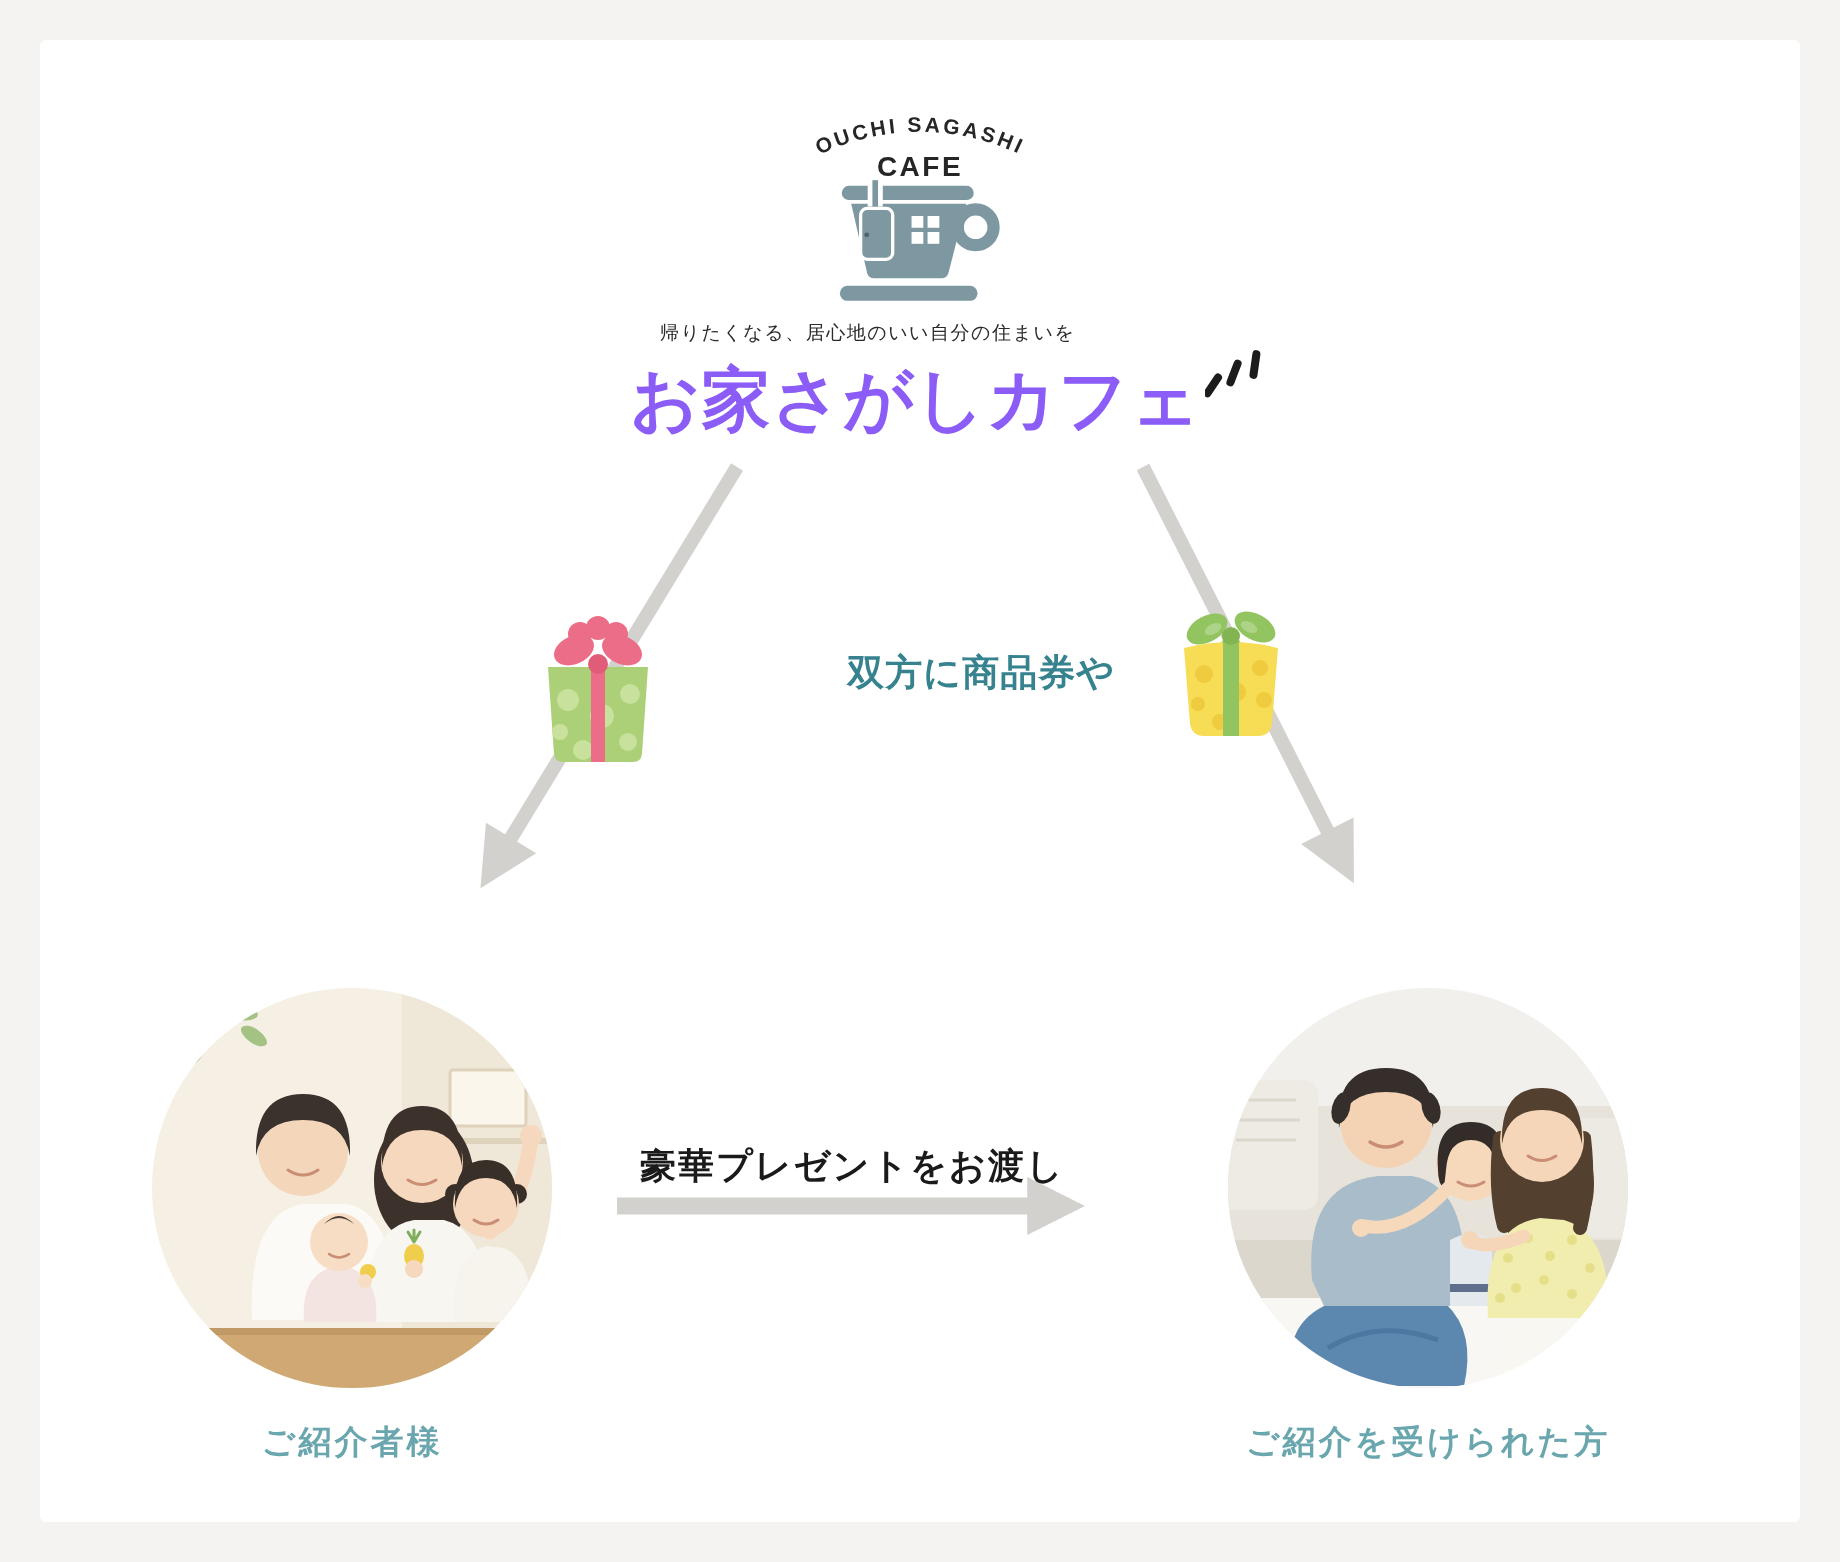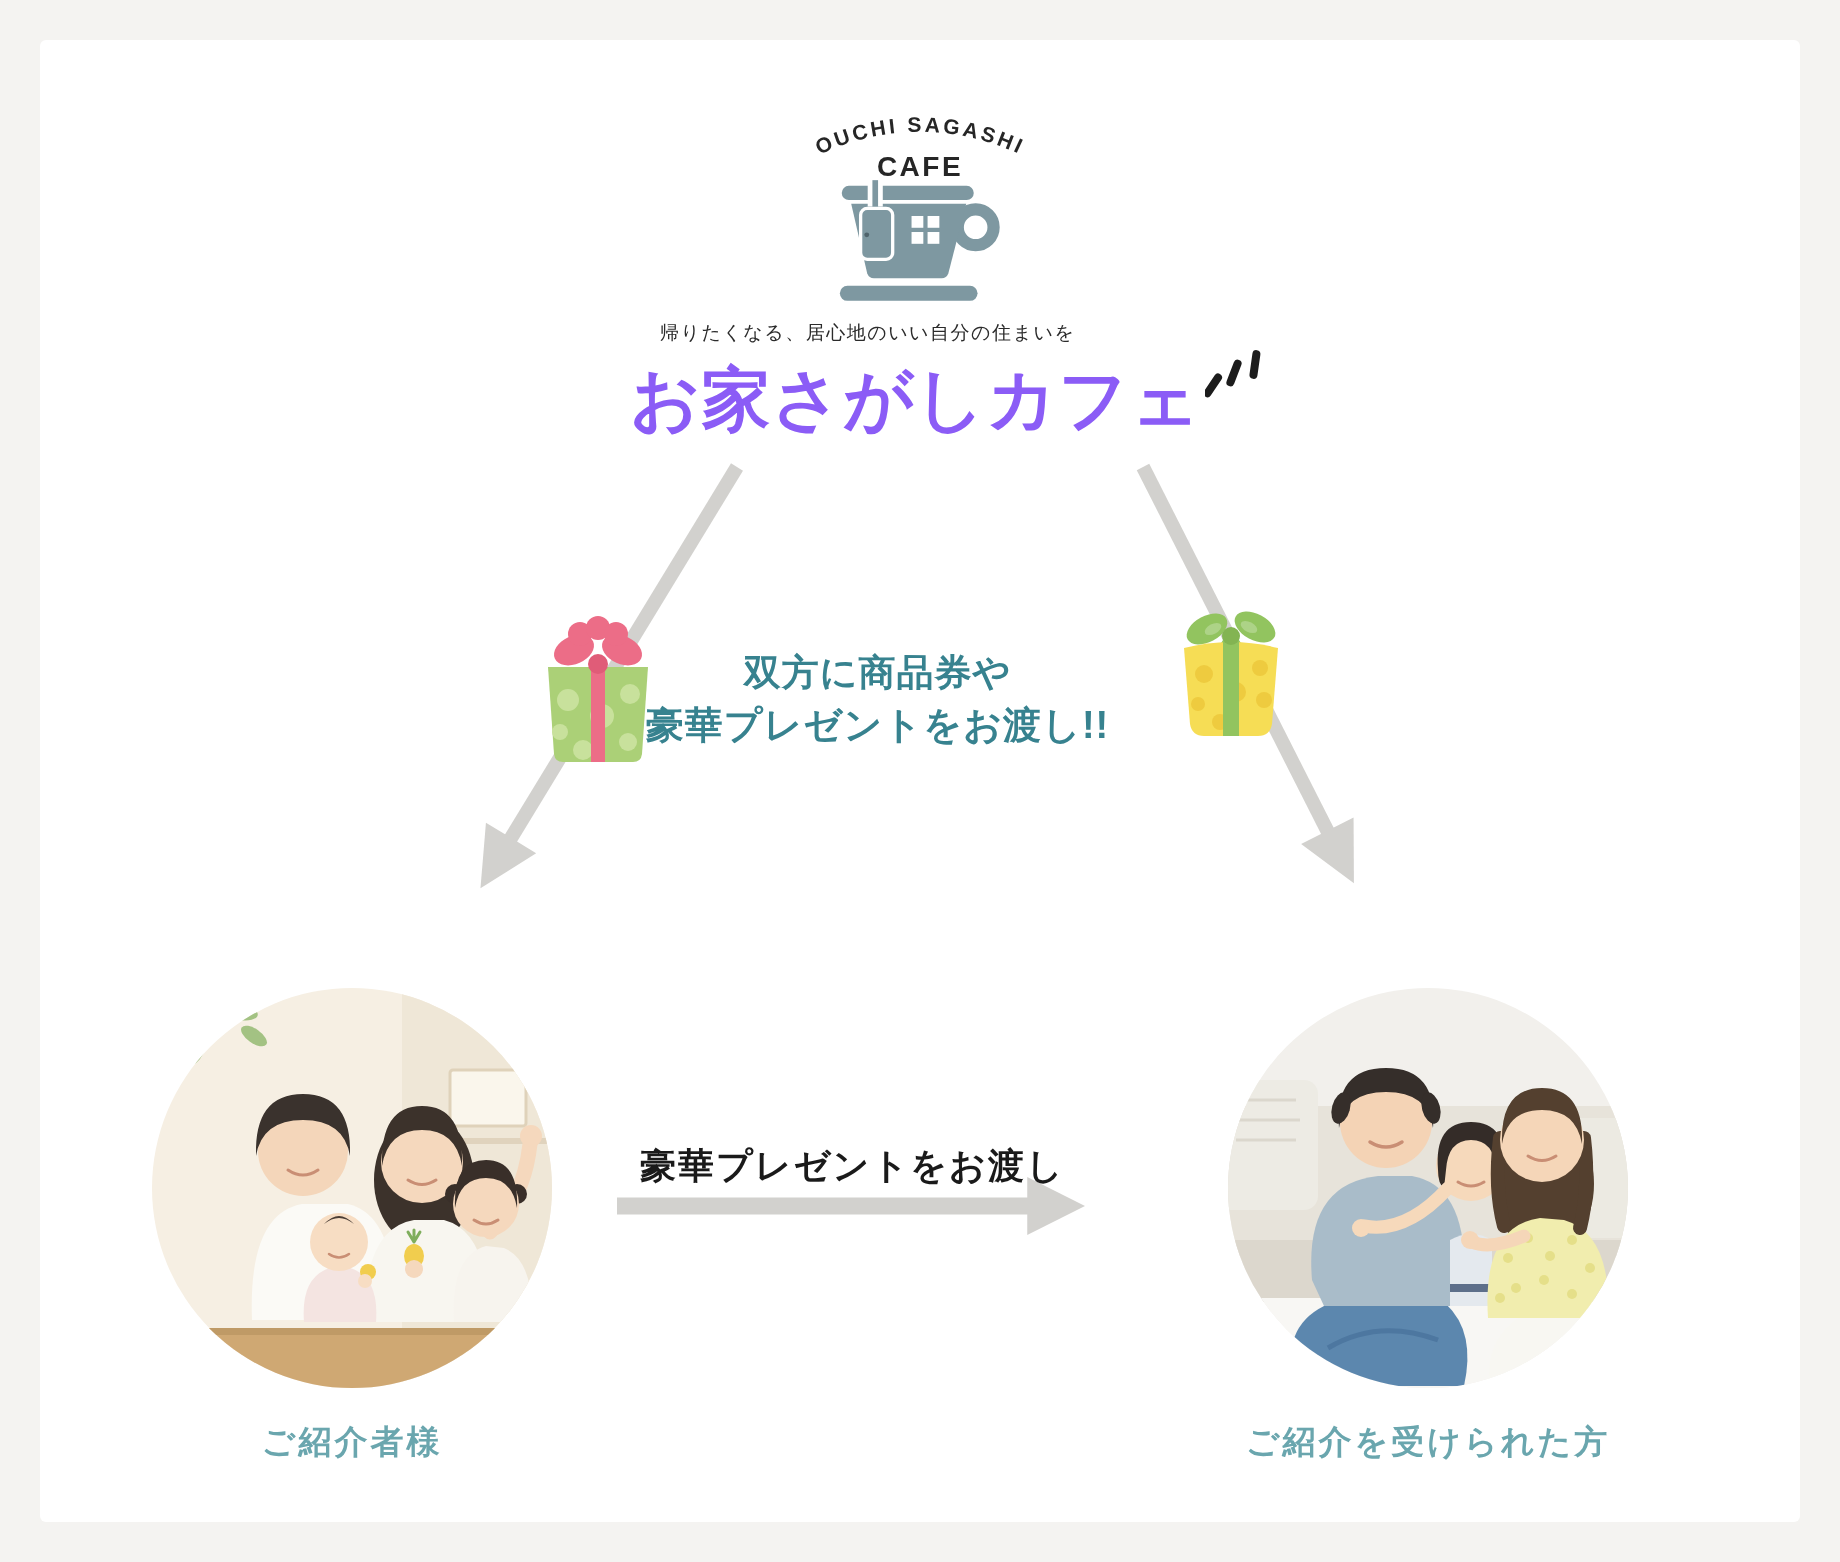--- a/index.html
+++ b/index.html
@@ -12,21 +12,21 @@
   .logo-cup{position:absolute;left:838px;top:180px;width:165px;height:121px;}
   .header-text{position:absolute;left:630px;top:318px;width:600px;}
   .tagline{font-size:19px;font-weight:400;letter-spacing:1.5px;color:#2b2b2b;
            line-height:30px;padding-left:30px;white-space:nowrap;}
   .main-title{position:relative;display:inline-block;margin-top:14px;font-size:69px;
            font-weight:900;letter-spacing:1px;color:#8b5cf6;line-height:76px;white-space:nowrap;}
   .emphasis{position:absolute;right:-64px;top:-14px;width:60px;height:56px;}
   
   .reward-msg{position:absolute;left:640px;top:646px;width:475px;text-align:center;
            color:#37828f;font-weight:800;}
-  .reward-msg .l1{font-size:37px;line-height:53px;letter-spacing:1px;}
+  .reward-msg .l1{font-size:37px;line-height:53px;letter-spacing:1px;text-align:right;}
   .reward-msg .l2{font-size:38px;line-height:53px;letter-spacing:1px;}
   
   .arrows{position:absolute;left:0;top:0;width:1840px;height:1562px;pointer-events:none;}
   
   .gift-left{position:absolute;left:538px;top:612px;width:120px;height:158px;}
   .gift-right{position:absolute;left:1168px;top:604px;width:126px;height:144px;}
   
   .photo{position:absolute;width:400px;height:400px;border-radius:50%;overflow:hidden;}
   .photo-left{left:152px;top:988px;}
   .photo-right{left:1228px;top:988px;}
@@ -139,21 +139,20 @@
       <circle cx="68" cy="88" r="10"></circle>
         <circle cx="96" cy="96" r="8"></circle>
         <circle cx="52" cy="118" r="8"></circle>
     </g>
     <rect x="55" y="34" width="16" height="98" fill="#92c45f"></rect>
     <circle cx="63" cy="32" r="9" fill="#83b452"></circle>
   </svg>
 
   <div class="reward-msg">
     <div class="l1">双方に商品券や</div>
-    <div class="l2">豪華プレゼントをお渡し!!</div>
   </div>
 
   <div class="photo photo-left">
     <svg width="400" height="400" viewBox="0 0 400 400">
       <rect width="400" height="400" fill="#f6efe3"></rect>
       <rect x="250" y="0" width="150" height="400" fill="#efe7d7"></rect>
       <rect x="240" y="150" width="160" height="6" fill="#e0d3bd"></rect>
       <rect x="298" y="82" width="76" height="56" rx="3" fill="#faf6ec" stroke="#dfd2ba" stroke-width="3"></rect>
       <g fill="#a3c283">
         <ellipse cx="58" cy="36" rx="20" ry="9" transform="rotate(-35 58 36)"></ellipse>

